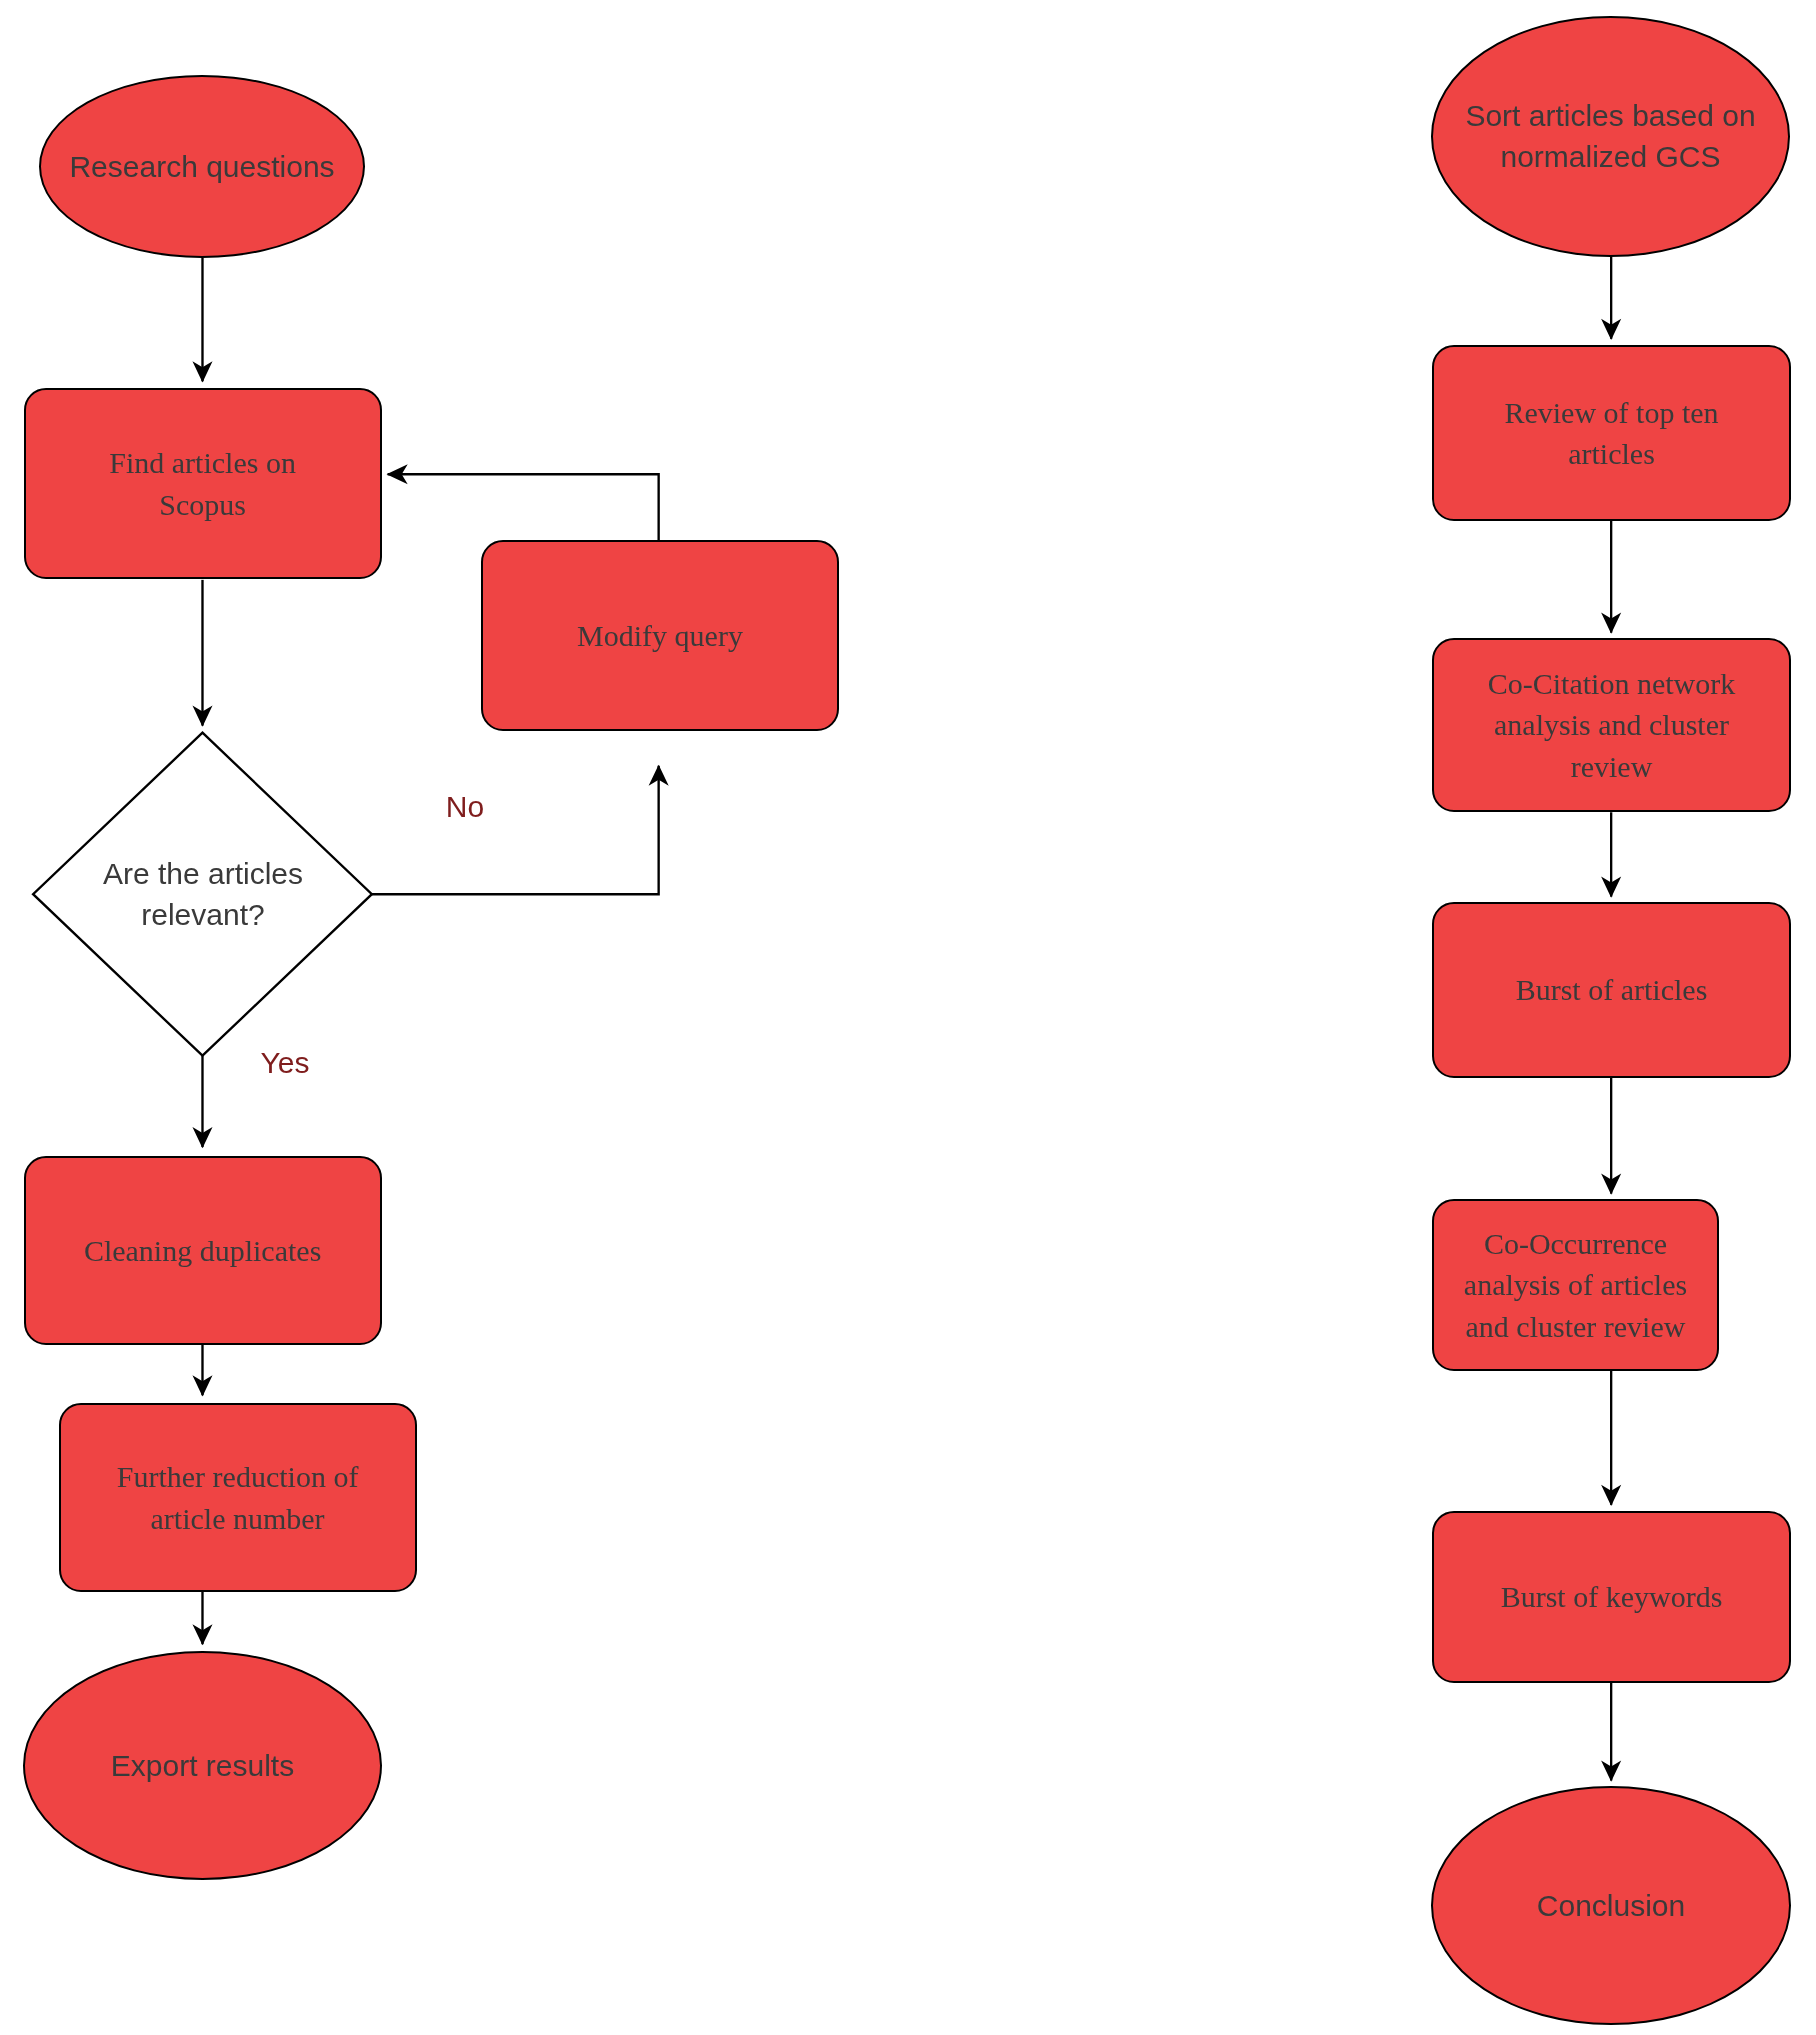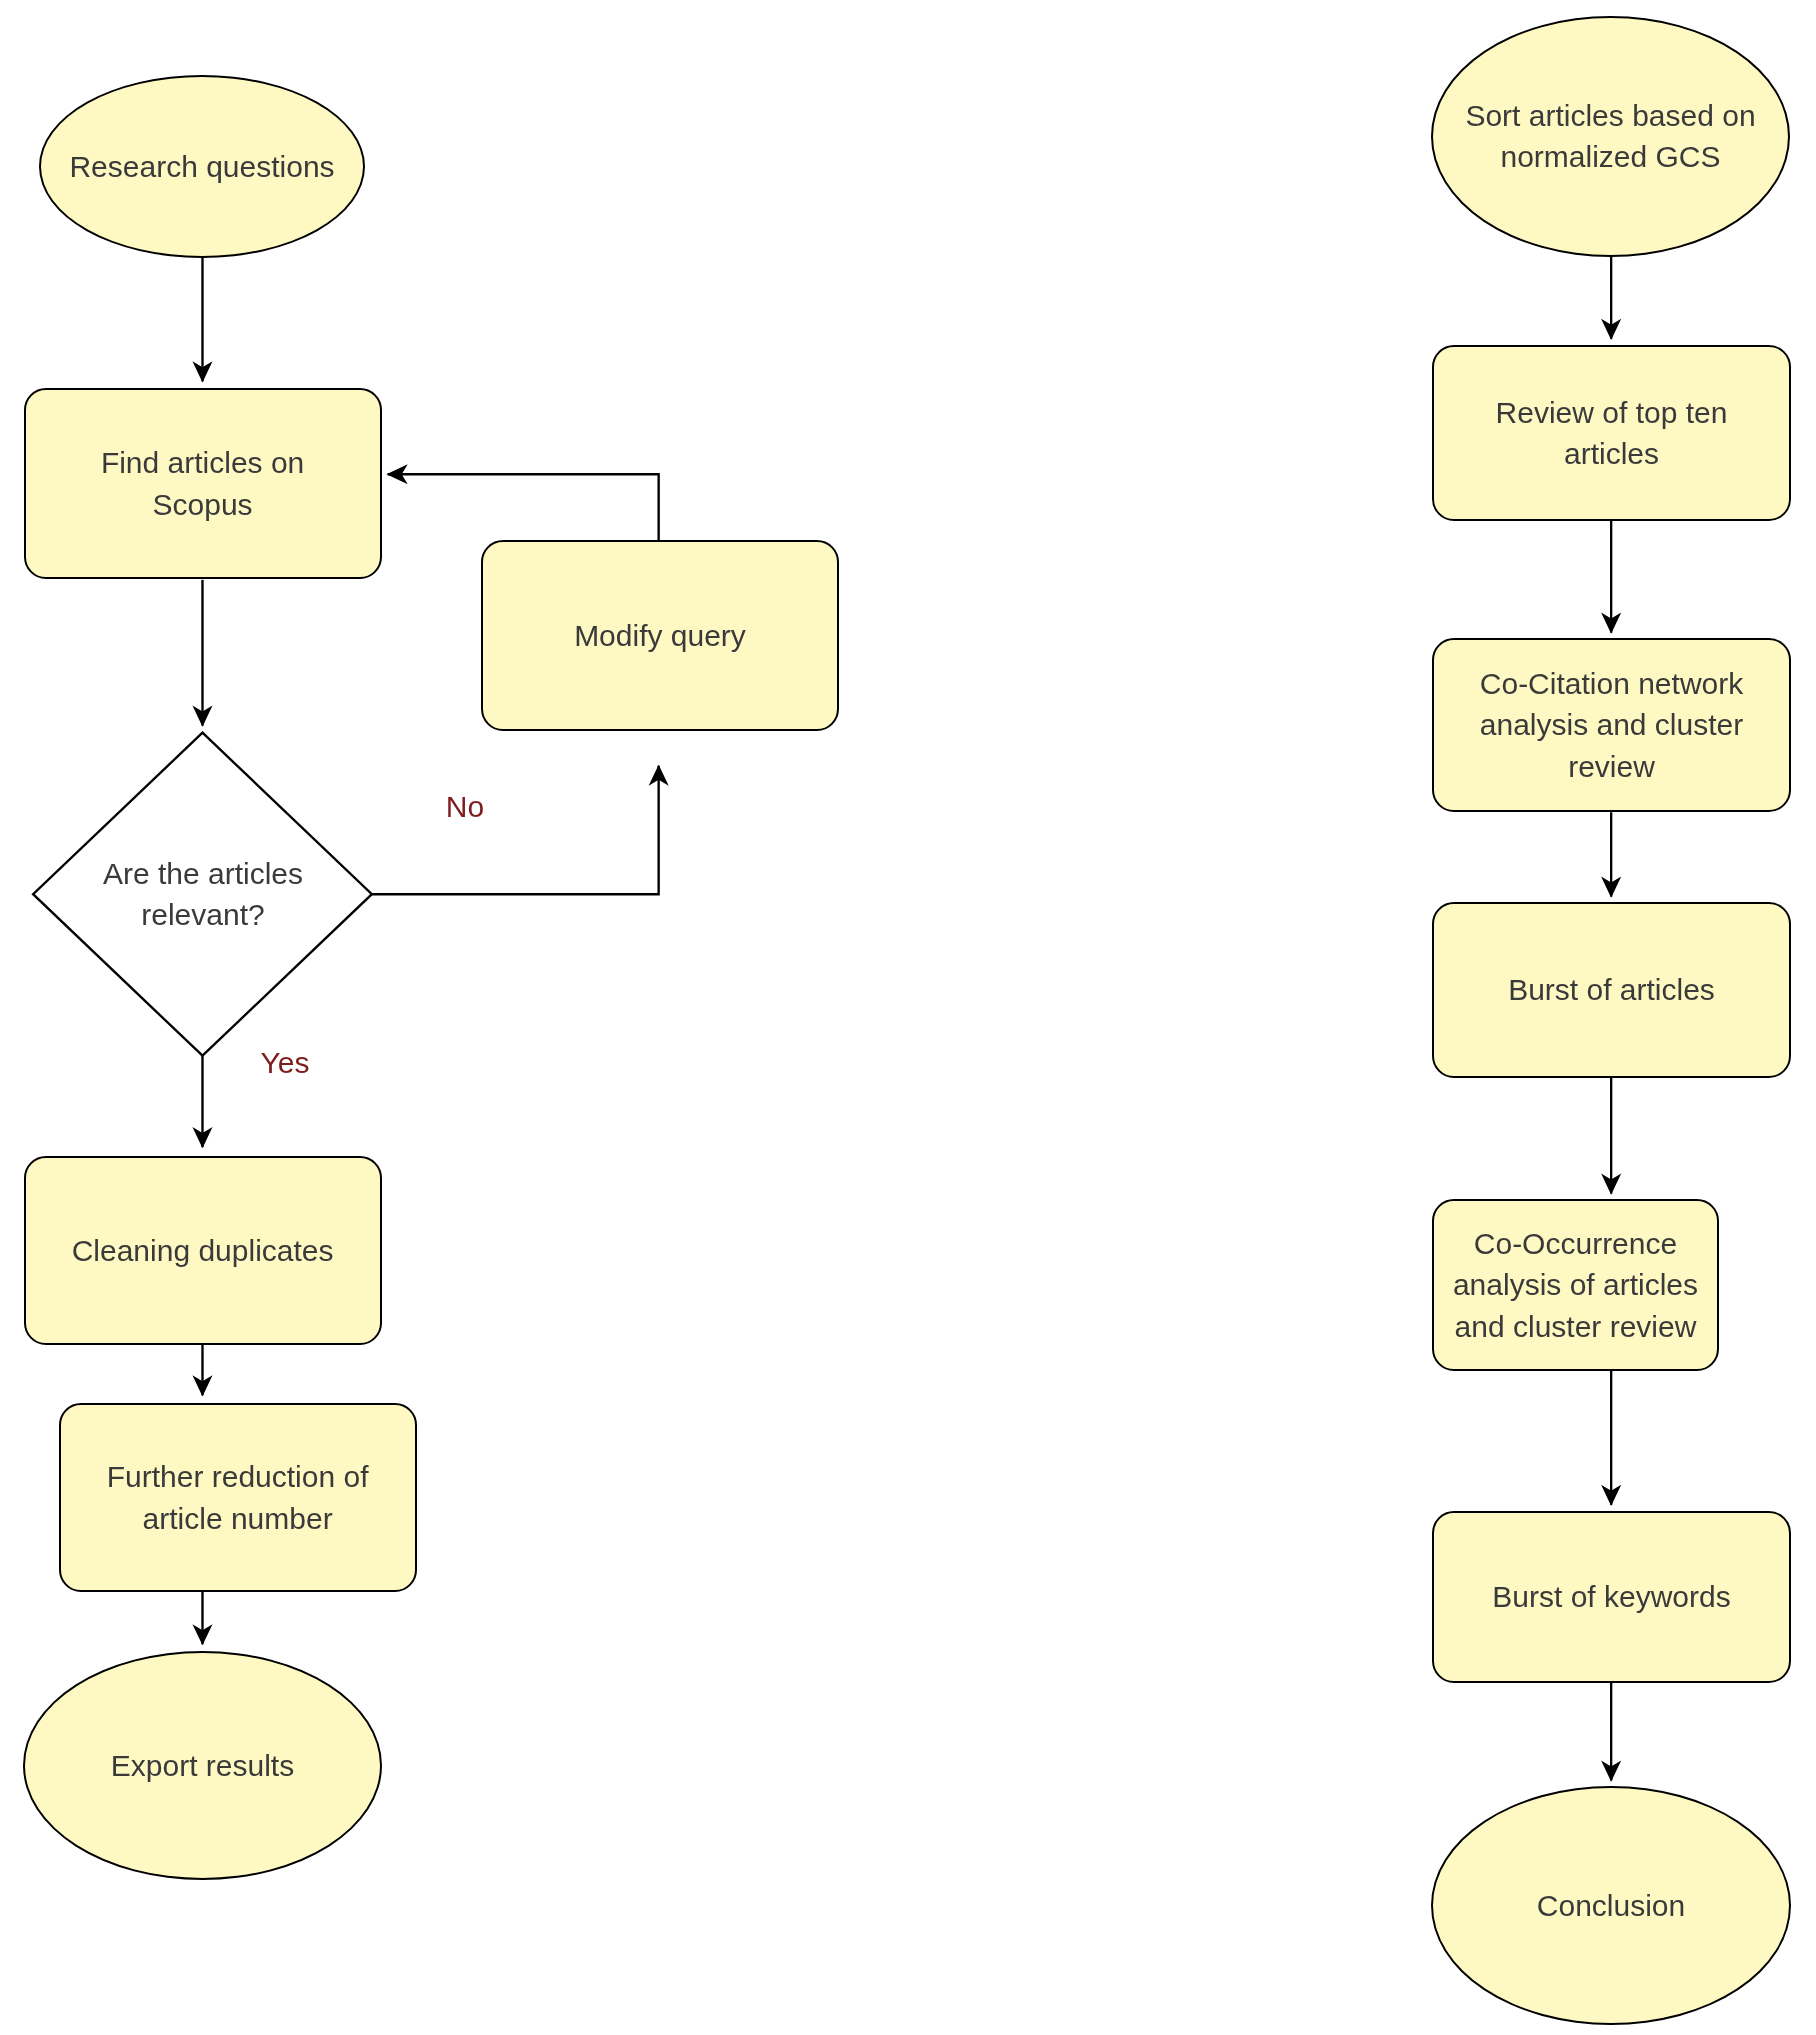--- a/index.html
+++ b/index.html
@@ -25,25 +25,26 @@
     position: absolute;
     box-sizing: border-box;
     display: flex;
     align-items: center;
     justify-content: center;
     text-align: center;
     color: #3a3a3a;
     font-size: 30px;
     line-height: 1.38;
     white-space: pre-line;
-    background: #fef9c3;
+    background: #ef4444;
   }
   .rect {
     border: 2.4px solid #000000;
     border-radius: 22px;
+    font-family: Liberation Serif, serif;
   }
   .ellipse {
     border: 2.4px solid #000000;
     border-radius: 50%;
   }
   .plain {
     background: transparent;
   }
   .edge-label {
     position: absolute;

